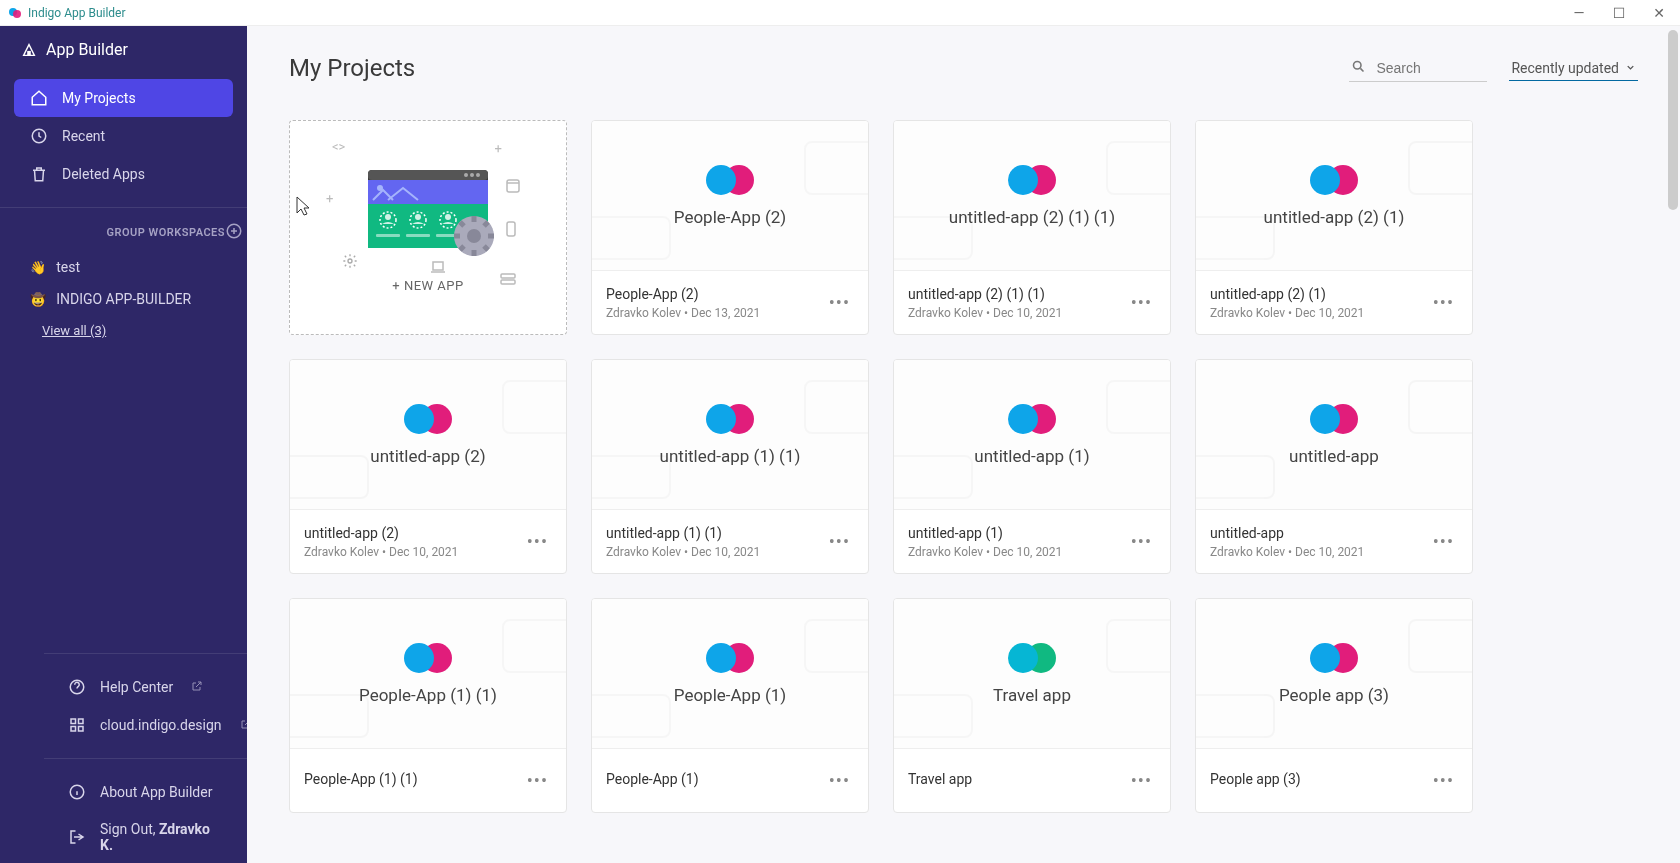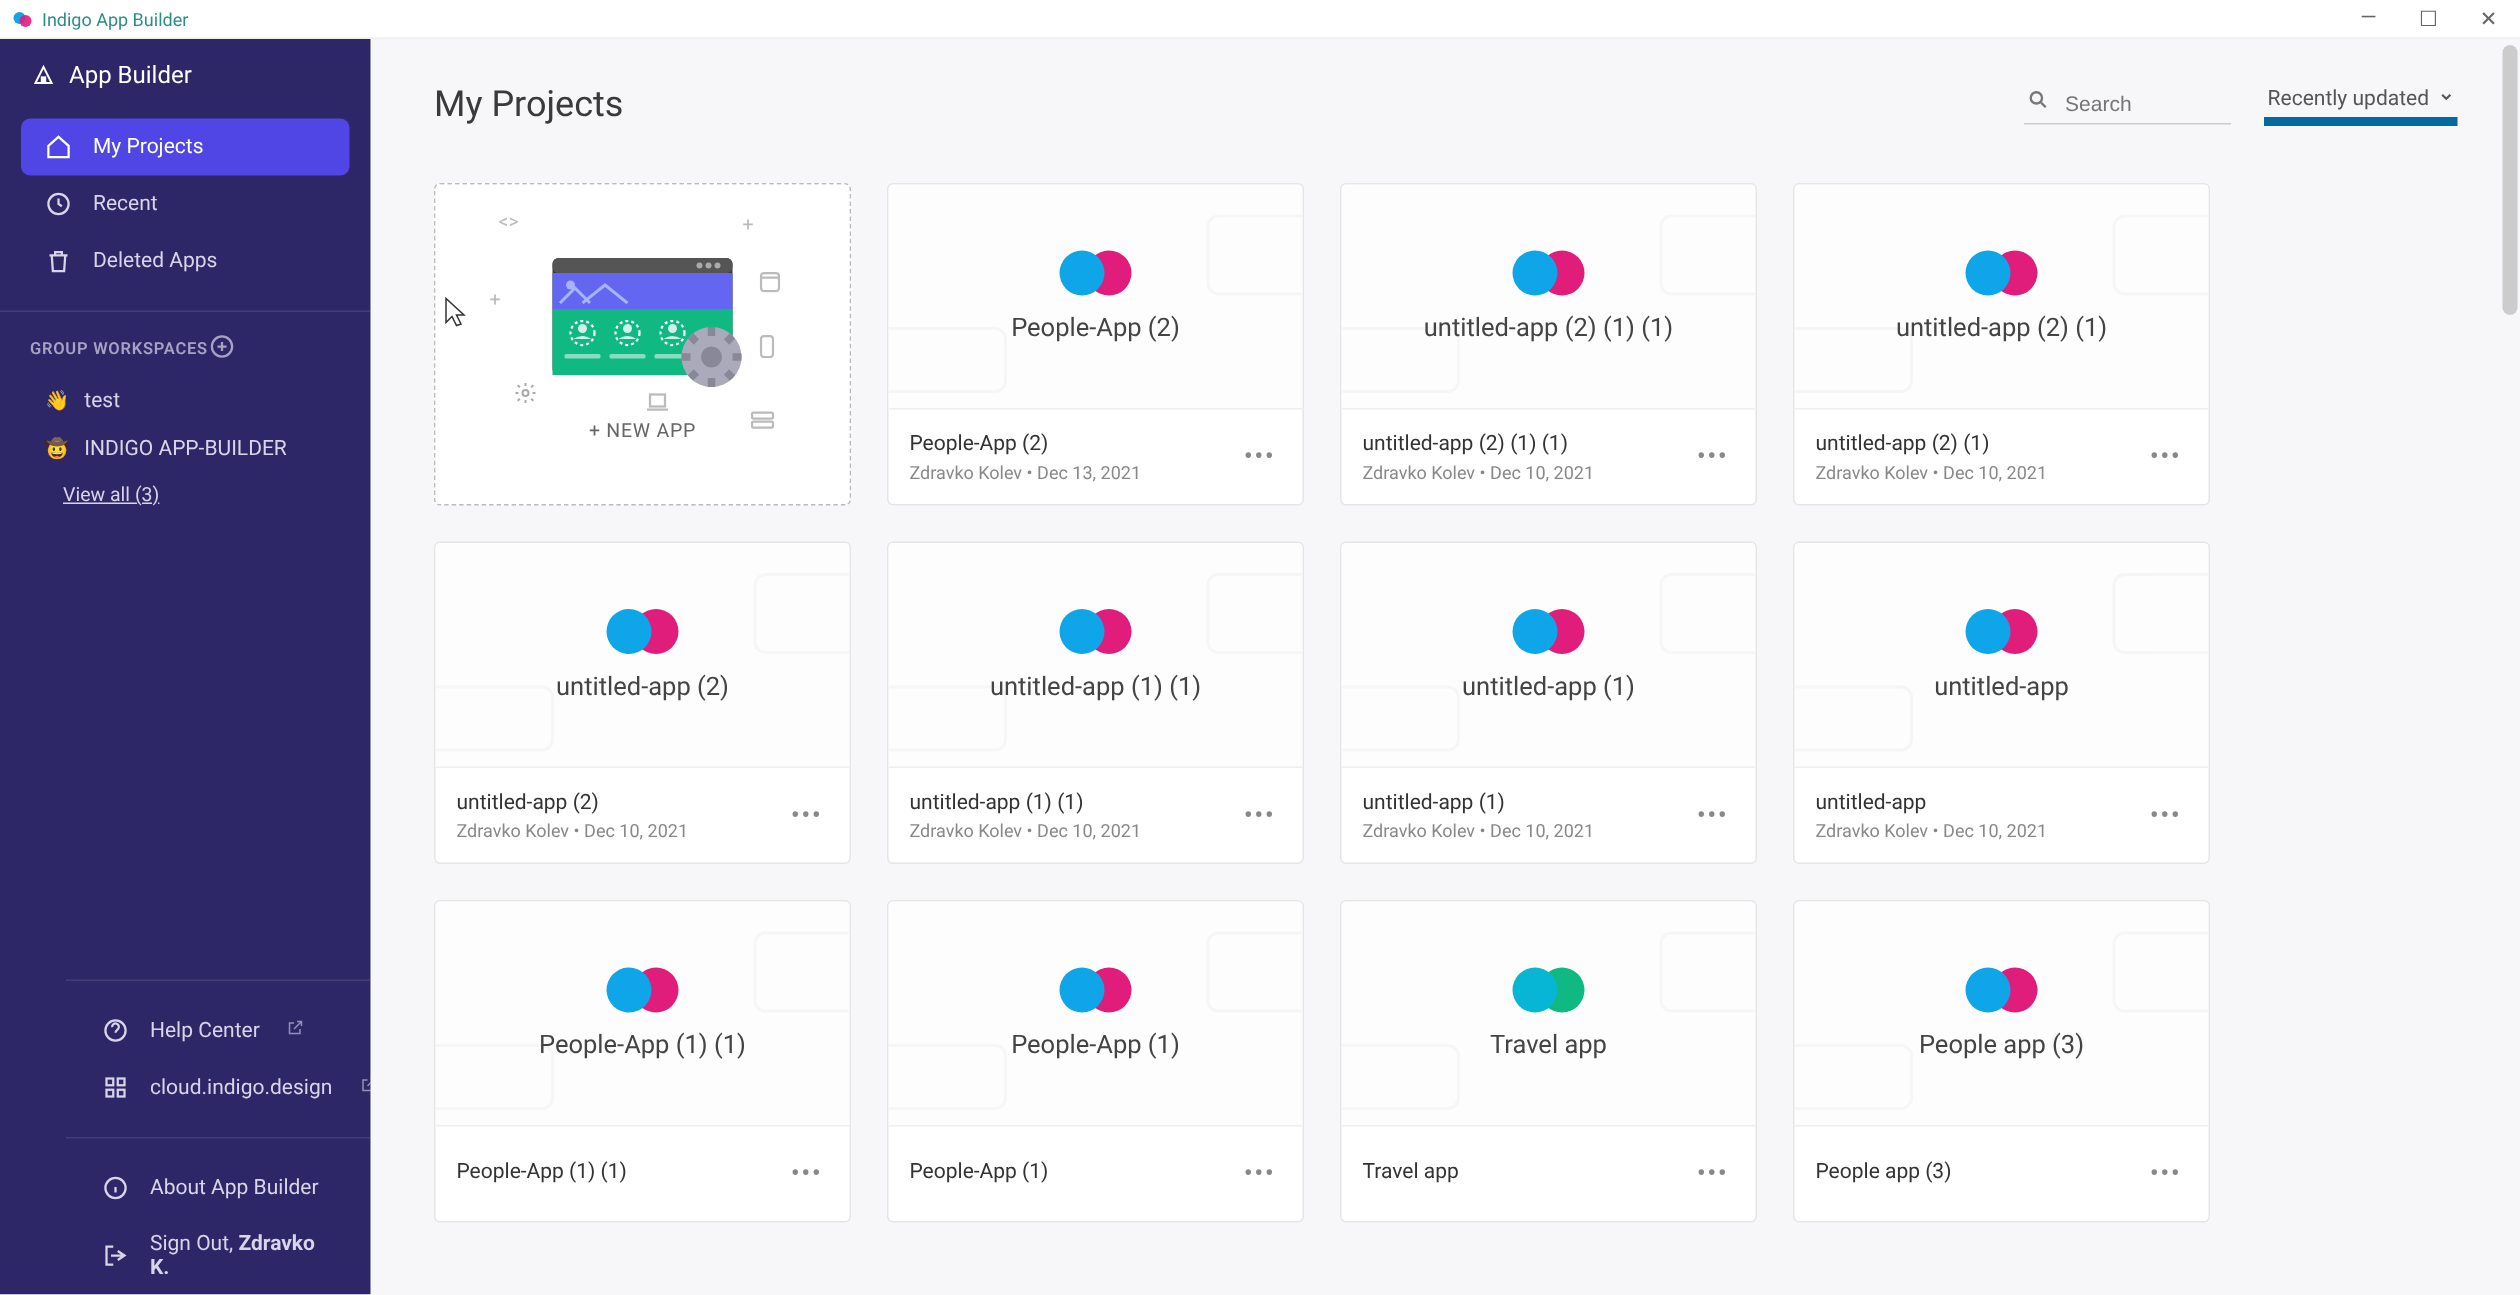--- a/index.html
+++ b/index.html
@@ -18,39 +18,39 @@
   .sidebar-header { padding: 14px 20px 20px; display: flex; align-items: flex-end; gap: 8px; }
   .sidebar-header-title { font-size: 16px; font-weight: 400; color:#fff; }
   
   .nav-section { padding: 0 14px; }
   .nav-item { display: flex; align-items: center; gap: 14px; padding: 10px 16px; border-radius: 6px; cursor: pointer; font-size: 14px; color: #d8d5ea; }
   .nav-item.active { background: #4f46e5; color: #fff; }
   .nav-icon { width: 18px; height: 18px; display: flex; align-items: center; justify-content: center; flex-shrink: 0; }
   
   .divider { height: 1px; background: rgba(255,255,255,0.1); margin: 14px 0; }
   
-  .group-header { display: flex; justify-content: flex-start; align-items: center; padding: 0 4px 8px 20px; color: #a6a2c4; font-size: 11px; font-weight: 600; letter-spacing: 0.5px; }
+  .group-header { display: flex; justify-content: flex-end; align-items: center; padding: 0 4px 8px 20px; color: #a6a2c4; font-size: 11px; font-weight: 600; letter-spacing: 0.5px; }
   .add-btn { cursor: pointer; color: #a6a2c4; }
   
   .ws-item { display: flex; align-items: center; gap: 10px; padding: 8px 20px 8px 30px; cursor: pointer; font-size: 14px; color: #d8d5ea; }
   .ws-emoji { font-size: 13px; }
   .ws-link { padding: 8px 20px 8px 42px; font-size: 13px; color: #d8d5ea; text-decoration: underline; cursor: pointer;}
   
   .sidebar-bottom { margin-top: auto; padding-left: 44px; }
   .bottom-item { display: flex; align-items: center; gap: 14px; padding: 10px 24px; cursor: pointer; font-size: 14px; color: #d8d5ea; }
   .ext-icon { margin-left: 4px; opacity: 0.6; }
   .avatar { width: 26px; height: 26px; border-radius: 50%; background: #8b5cf6; display: flex; align-items: center; justify-content: center; font-size: 11px; font-weight: 500; flex-shrink:0; margin-left:-4px;}
   
   .main { flex: 1; background: #f7f7fa; overflow-y: auto; position: relative; padding-bottom: 40px;}
   .main-header { display: flex; justify-content: space-between; align-items: center; padding: 28px 42px 8px; }
   .page-title { font-size: 24px; font-weight: 400; color: #3a3a3a; }
   .header-controls { display: flex; align-items: center; gap: 22px; }
   .search-box { display: flex; align-items: center; gap: 10px; border-bottom: 1px solid #ccc; padding: 4px 2px; width: 138px; color: #888; font-size: 14px; }
   .search-box input { border: none; background: transparent; outline: none; font-size: 14px; color: #888; width: 100%; }
-  .sort-dropdown { display: flex; align-items: center; gap: 6px; border-bottom: 6px solid #0369a1; padding: 4px 2px; font-size: 14px; color: #555; cursor: pointer; }
+  .sort-dropdown { display: flex; align-items: center; gap: 6px; border-bottom: 1px solid #0369a1; padding: 4px 2px; font-size: 14px; color: #555; cursor: pointer; }
   
   .grid { display: grid; grid-template-columns: repeat(4, 278px); gap: 24px; padding: 30px 42px; justify-content: start;}
   
   .card { background: #fff; border: 1px solid #e5e5e5; border-radius: 4px; overflow: hidden; cursor: pointer; height: 215px; display:flex; flex-direction:column;}
   .card-preview { height: 150px; position: relative; border-bottom: 1px solid #eee; background: #fdfdfd; display: flex; flex-direction: column; align-items: center; justify-content: center; overflow:hidden;}
   .bg-pattern { position:absolute; inset:0; opacity:0.06; }
   .bg-pattern::before, .bg-pattern::after { content:''; position:absolute; border:2px solid #888; border-radius:8px; }
   .bg-pattern::before { width:80px; height:50px; top:20px; right:-20px; }
   .bg-pattern::after { width:90px; height:40px; bottom:10px; left:-15px; }
   .logo-circles { display: flex; margin-bottom: 12px; position:relative; z-index:1;}

